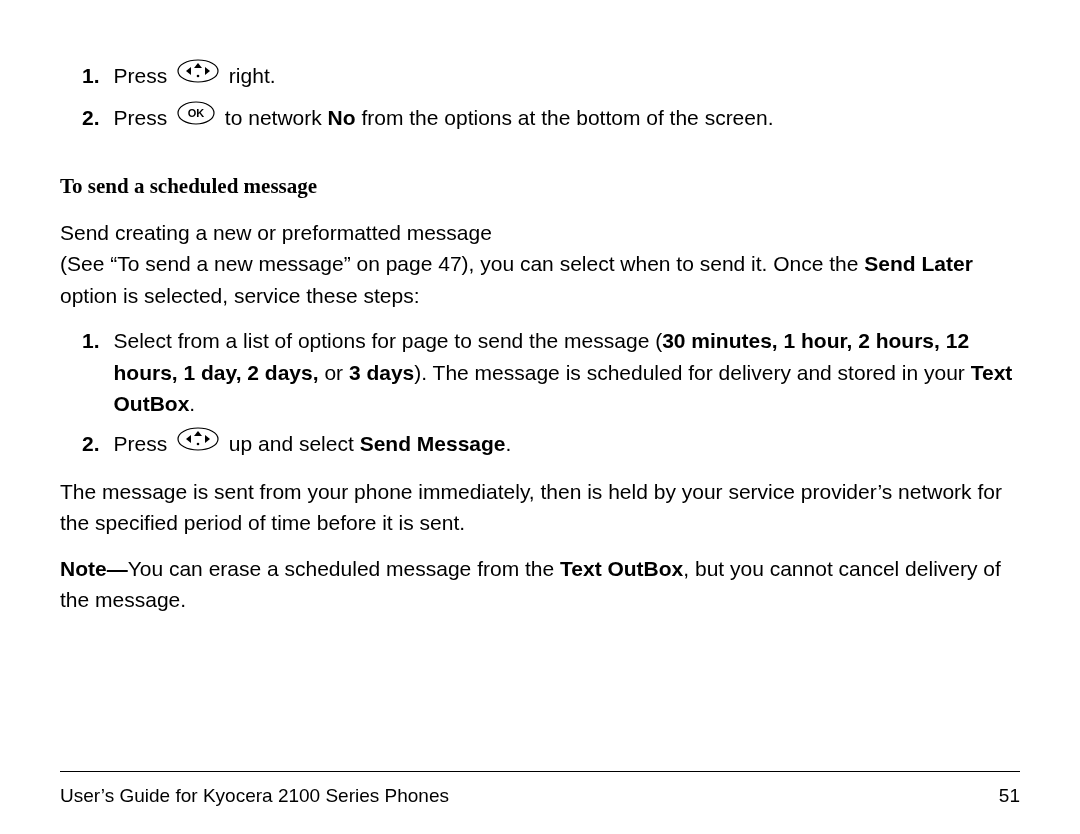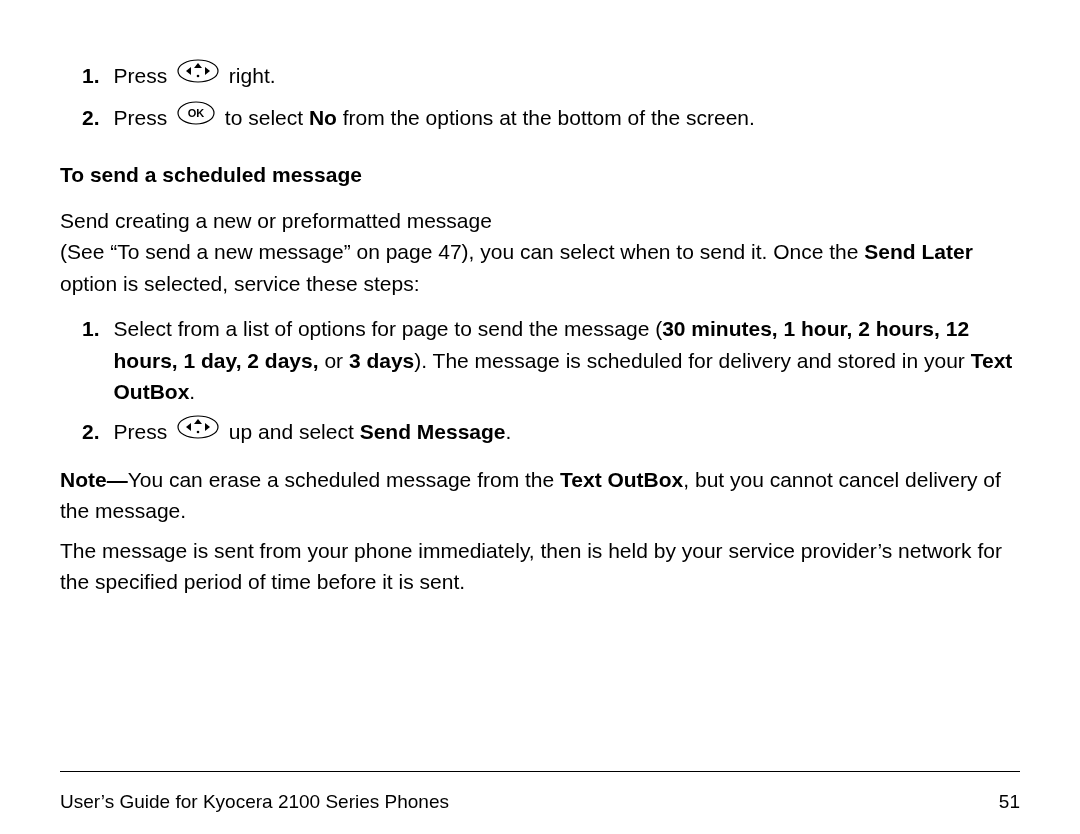--- a/index.html
+++ b/index.html
@@ -37,43 +37,44 @@
     .ordered-list .num {
       font-weight: bold;
       margin-right: 14px;
       flex-shrink: 0;
     }
     .ordered-list .item-text {
       flex: 1;
     }
     .heading {
       font-weight: bold;
-      margin-top: 24px;
+      margin-top: 36px;
       margin-bottom: 14px;
+      font-family: Liberation Serif, serif;
     }
     .inline-icon {
       display: inline-block;
       vertical-align: middle;
       margin: 0 4px;
       position: relative;
       top: -2px;
       text-align: center;
     }
     hr.footer-line {
       border: none;
       border-top: 1px solid #000;
       margin-top: 30px;
       margin-bottom: 6px;
     }
     .footer {
       display: flex;
       justify-content: space-between;
       font-size: 19px;
       position: absolute;
-      bottom: 18px;
+      bottom: 24px;
       left: 60px;
       right: 60px;
     }
     .footer-line-wrap {
       position: absolute;
       bottom: 56px;
       left: 60px;
       right: 60px;
     }
     b {
@@ -98,21 +99,21 @@
               <circle cx="21" cy="17" r="1.3" fill="#000"></circle>
             </svg></span><span> right.</span>
       </span>
     </li>
     <li>
       <span class="num">2.</span>
       <span class="item-text">
         <span>Press </span><span class="inline-icon"><svg width="38" height="24" viewBox="0 0 38 24">
               <ellipse cx="19" cy="12" rx="18" ry="11" fill="none" stroke="#000" stroke-width="1.2"></ellipse>
               <text x="19" y="16" font-size="11" font-family="Arial" font-weight="bold" text-anchor="middle" fill="#000">OK</text>
-            </svg></span><span> to select </span><b>No</b><span> from the options at the bottom of the screen.</span>
+            </svg></span><span> to network </span><b>No</b><span> from the options at the bottom of the screen.</span>
       </span>
     </li>
   </ol>
 
   <p class="heading">To send a scheduled message</p>
 
   <p>
     <span>Send creating a new or preformatted message</span><br>
     <span>(See “To send a new message” on page 47), you can select when to send it. Once the </span><b>Send Later</b><span> option is selected, service these steps:</span>
   </p>
@@ -131,25 +132,25 @@
               <ellipse cx="21" cy="12" rx="20" ry="11" fill="none" stroke="#000" stroke-width="1.2"></ellipse>
               <polygon points="9,12 14,8 14,16" fill="#000"></polygon>
               <polygon points="33,12 28,8 28,16" fill="#000"></polygon>
               <polygon points="21,4 17,9 25,9" fill="#000"></polygon>
               <circle cx="21" cy="17" r="1.3" fill="#000"></circle>
             </svg></span><span> up and select </span><b>Send Message</b><span>.</span>
       </span>
     </li>
   </ol>
 
+  <p style="margin-top:6px;">The message is sent from your phone immediately, then is held by your service provider’s network for the specified period of time before it is sent.</p>
+
   <p style="margin-top:14px;">
     <b>Note—</b><span>You can erase a scheduled message from the </span><b>Text OutBox</b><span>, but you cannot cancel delivery of the message.</span>
   </p>
-
-  <p style="margin-top:6px;">The message is sent from your phone immediately, then is held by your service provider’s network for the specified period of time before it is sent.</p>
 
 </div>
 
 <div class="footer-line-wrap">
   <hr class="footer-line">
 </div>
 
 <div class="footer">
   <span>User’s Guide for Kyocera 2100 Series Phones</span>
   <span>51</span>

